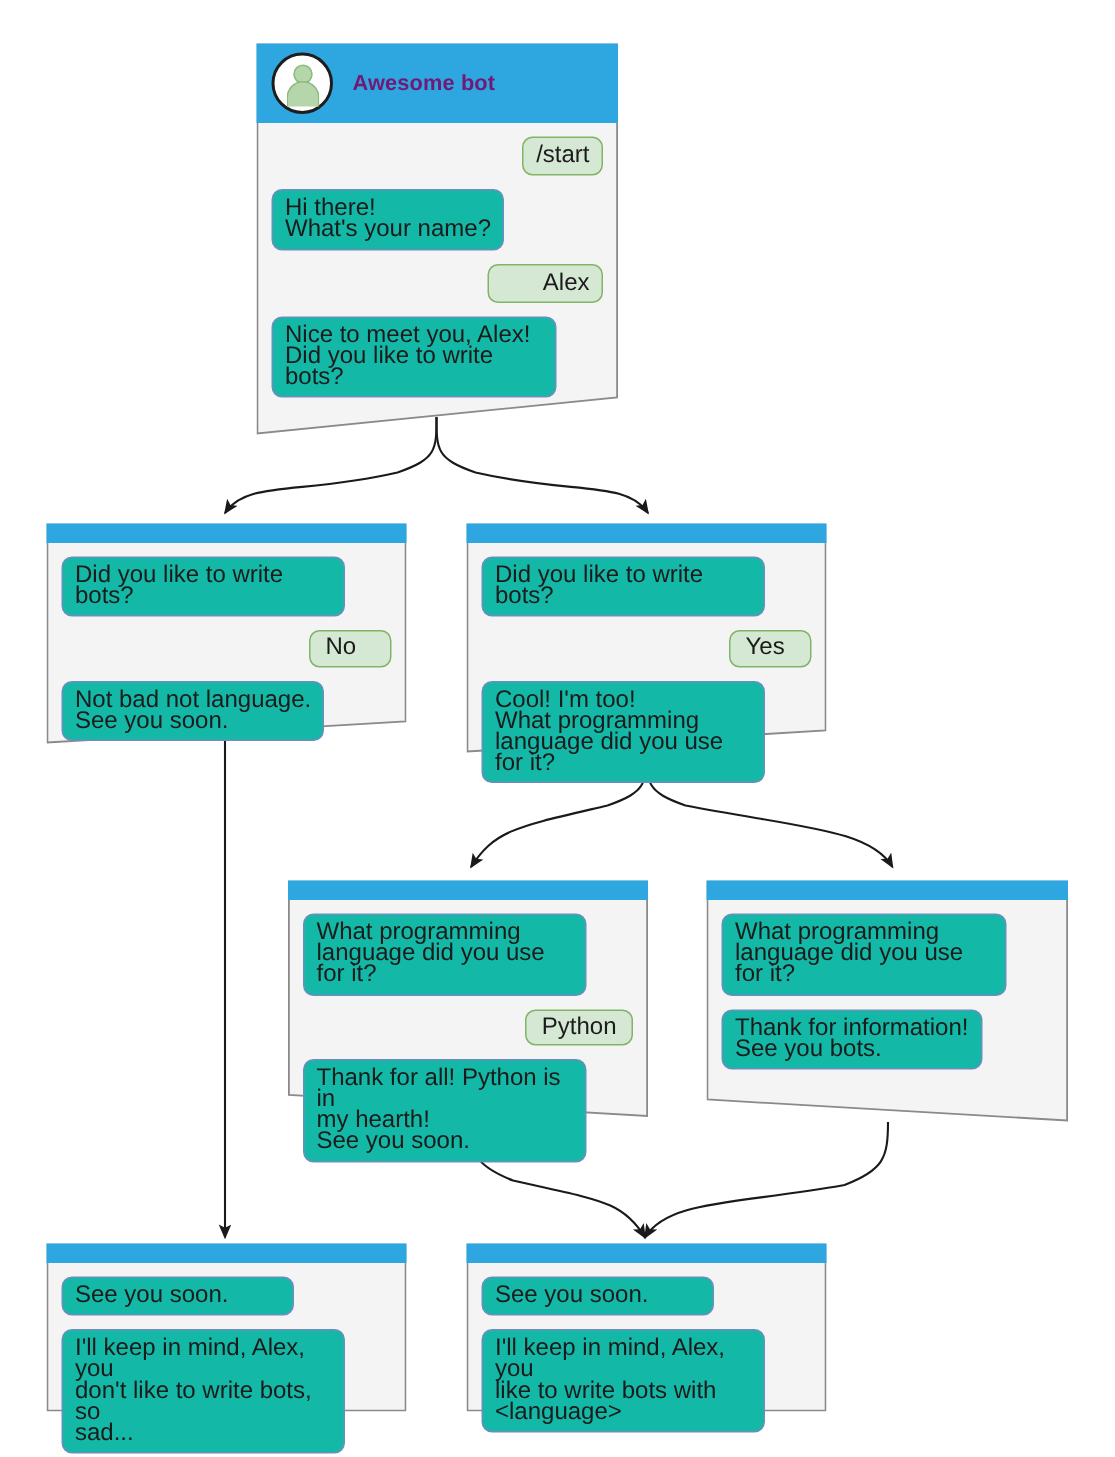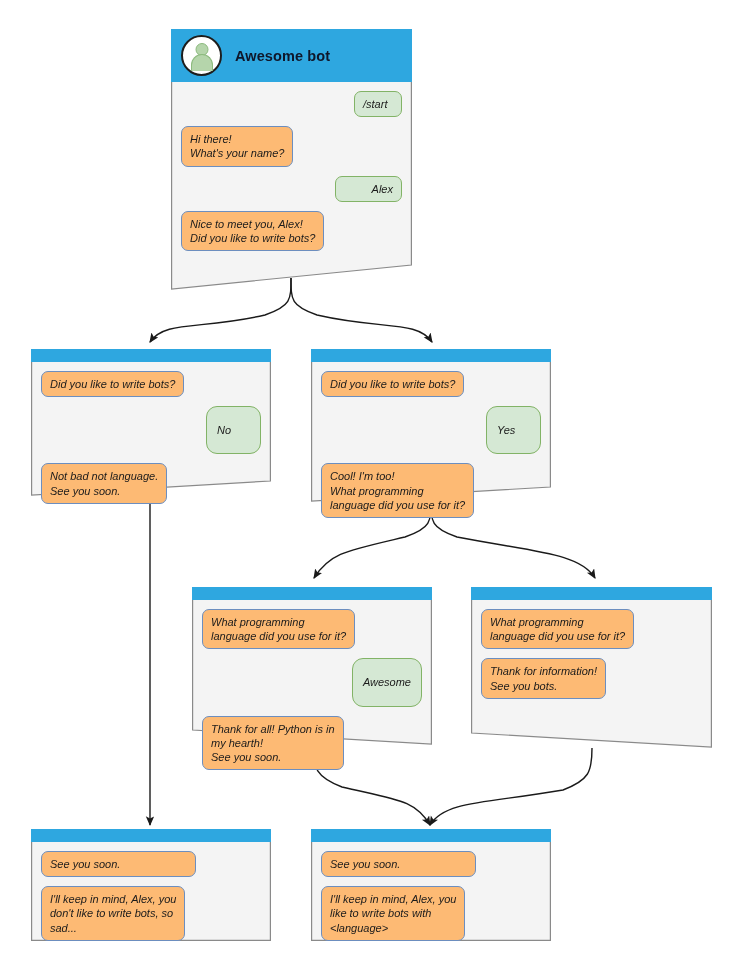--- a/index.html
+++ b/index.html
@@ -93,21 +93,21 @@
     background: #b5d5ab;
     border: 1px solid #8cba7e;
     border-bottom: none;
     box-sizing: border-box;
     border-radius: 11px 11px 0 0;
     left: 50%;
     transform: translateX(-50%);
     bottom: 3px;
   }
   .bot-title {
-    color: #0f172a;
+    color: #701a75;
     font-size: 14.5px;
     font-weight: bold;
     margin-left: 13px;
     letter-spacing: 0.1px;
   }
 
   
   .card-body {
     position: relative;
     padding: 9px 10px 10px 10px;
@@ -118,38 +118,37 @@
     margin-bottom: 9px;
   }
   .msg-row:last-child { margin-bottom: 16px; }
   .msg-row.left  { justify-content: flex-start; }
   .msg-row.right { justify-content: flex-end; }
 
   .bubble {
     border-radius: 7px;
     border: 1px solid;
     box-sizing: border-box;
-    font-size: 11px;
+    font-size: 16px;
     line-height: 14.2px;
     color: #1b1b1b;
     padding: 5px 8px;
     white-space: pre-line;
     max-width: 86%;
-    font-style: italic;
   }
   .bubble.bot {
-    background: #fdba74;
+    background: #14b8a6;
     border-color: #6c8ebf;
   }
   .bubble.user {
     background: #d5e8d4;
     border-color: #82b366;
     text-align: left;
   }
-  .bubble.user.wide { padding: 16px 10px; border-radius: 11px; }
+  .bubble.user.wide { padding: 4px 10px; }
 </style>
 </head>
 <body>
 
 <div id="flow-canvas">
 
   <svg class="connectors" viewBox="0 0 743 971" width="743" height="971">
     <defs>
       <marker id="arrow" markerWidth="9" markerHeight="9" refX="6.2" refY="3" orient="auto" markerUnits="strokeWidth">
         <path d="M0,0 L7,3 L0,6 L1.6,3 Z" fill="#1a1a1a"></path>
@@ -250,21 +249,21 @@
       <polygon points="0.6,0.6 239.4,0.6 239.4,157 0.6,143" fill="#f4f4f4" stroke="#8a8a8a" stroke-width="1.2"></polygon>
     </svg>
     <div class="card-inner">
       <div class="card-header" style="background:#2ea7e0;"></div>
       <div class="card-body">
         <div class="msg-row left">
           <div class="bubble bot">What programming
 language did you use for it?</div>
         </div>
         <div class="msg-row right">
-          <div class="bubble user wide">Awesome</div>
+          <div class="bubble user wide">Python</div>
         </div>
         <div class="msg-row left">
           <div class="bubble bot">Thank for all! Python is in
 my hearth!
 See you soon.</div>
         </div>
       </div>
     </div>
   </div>
 

